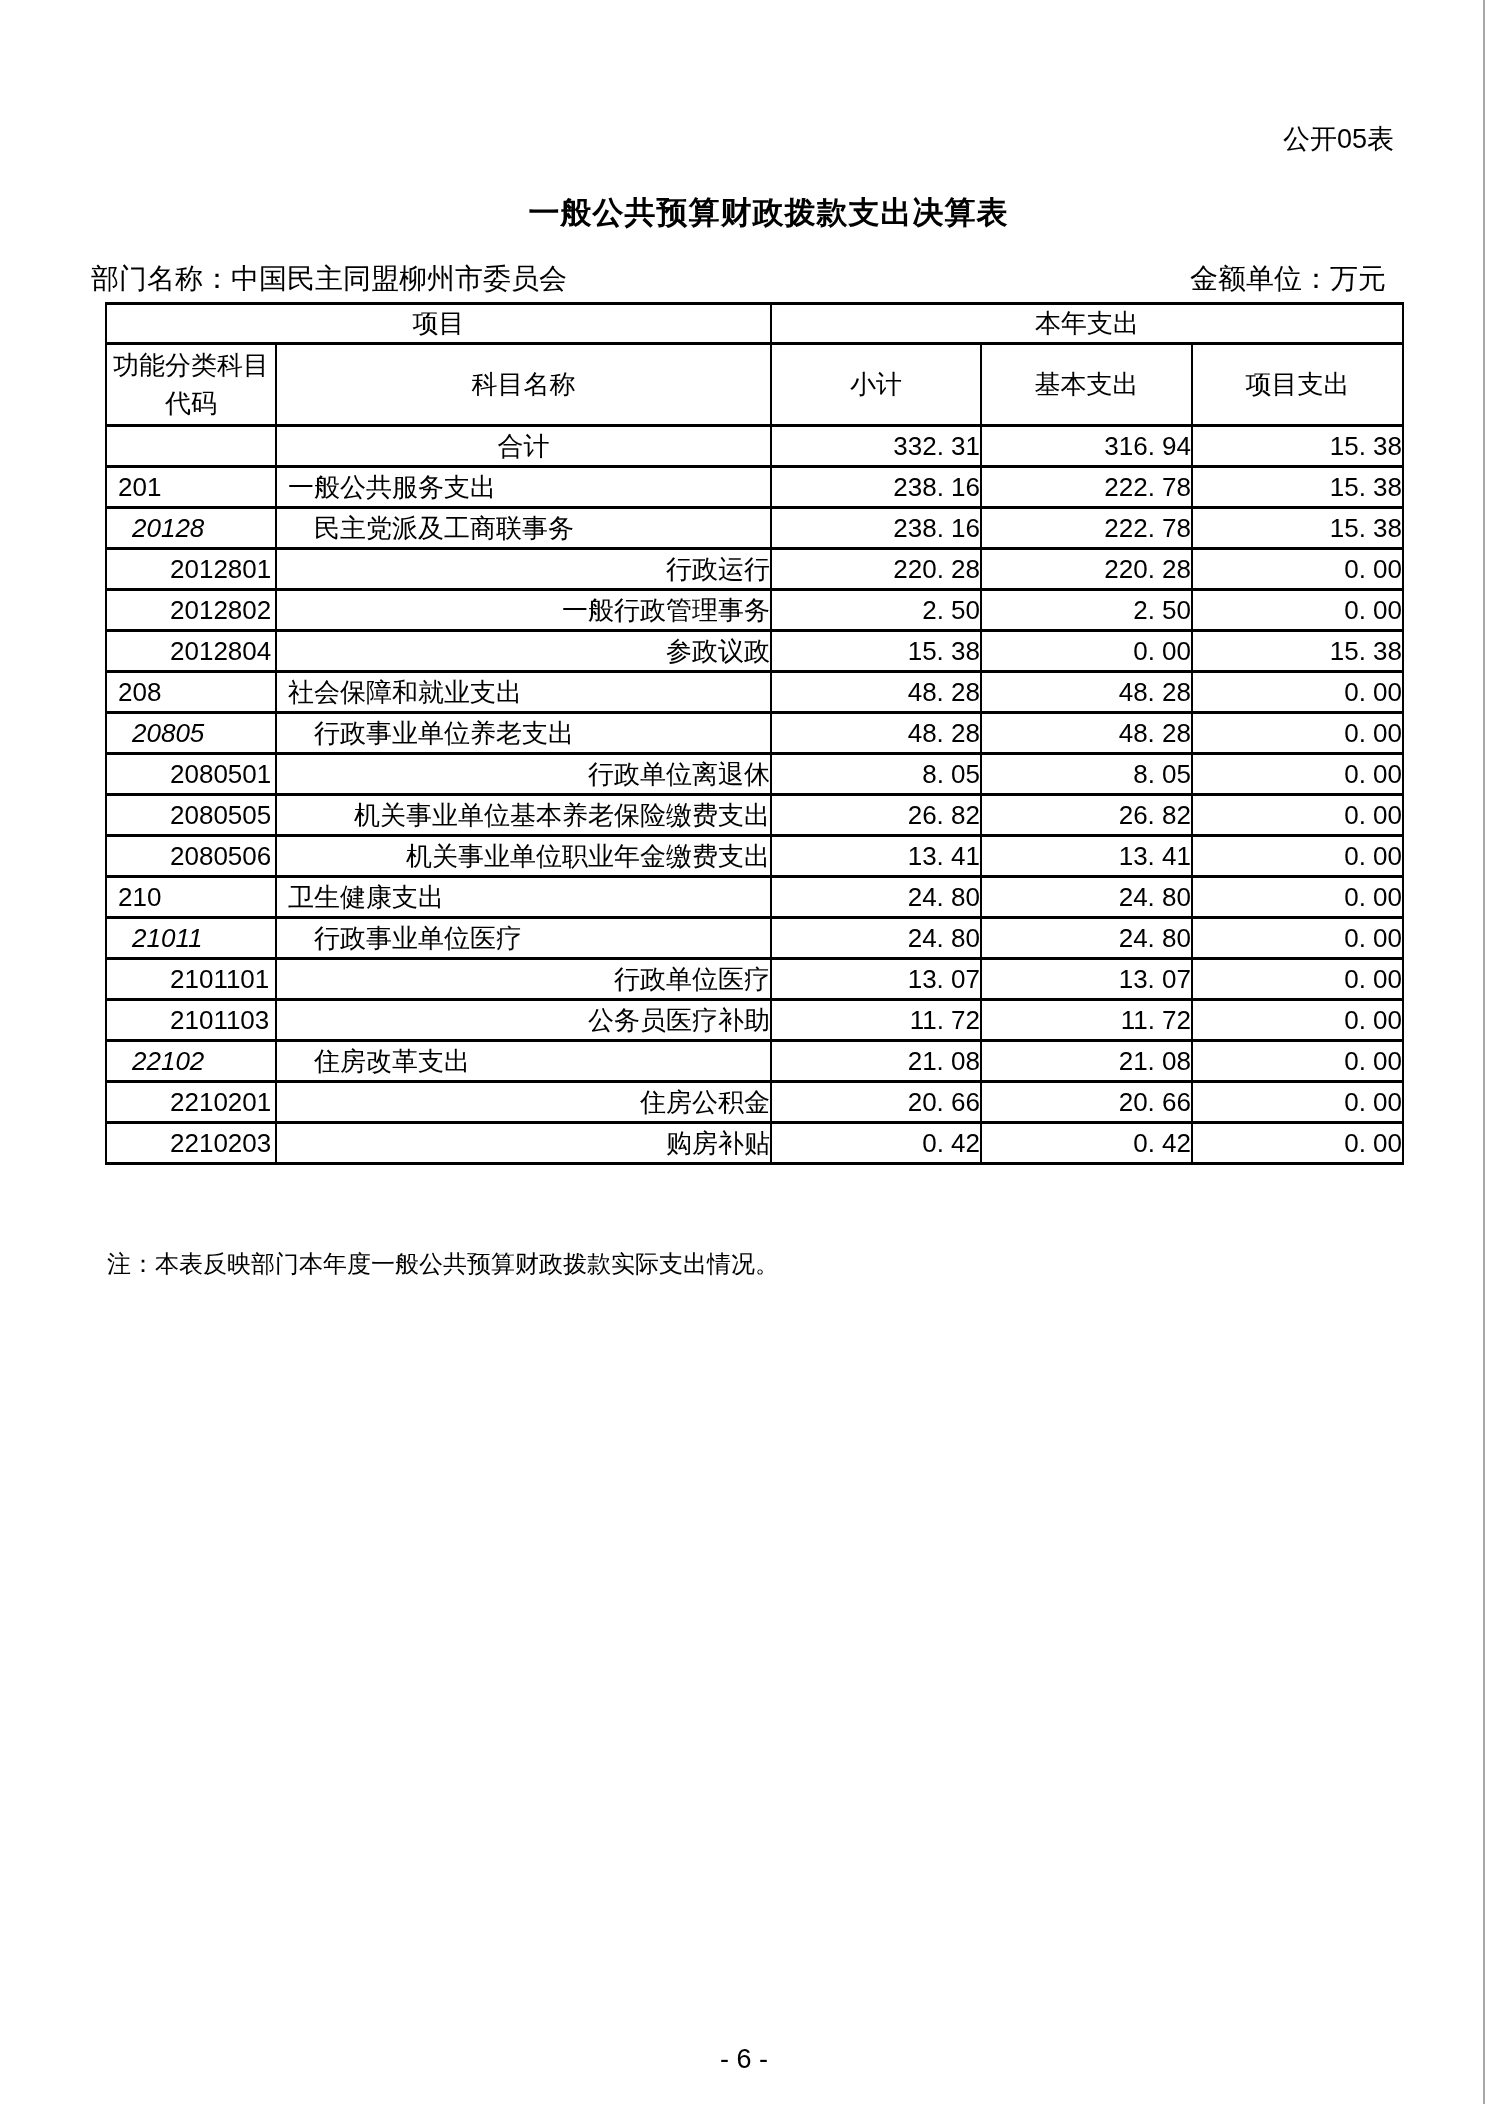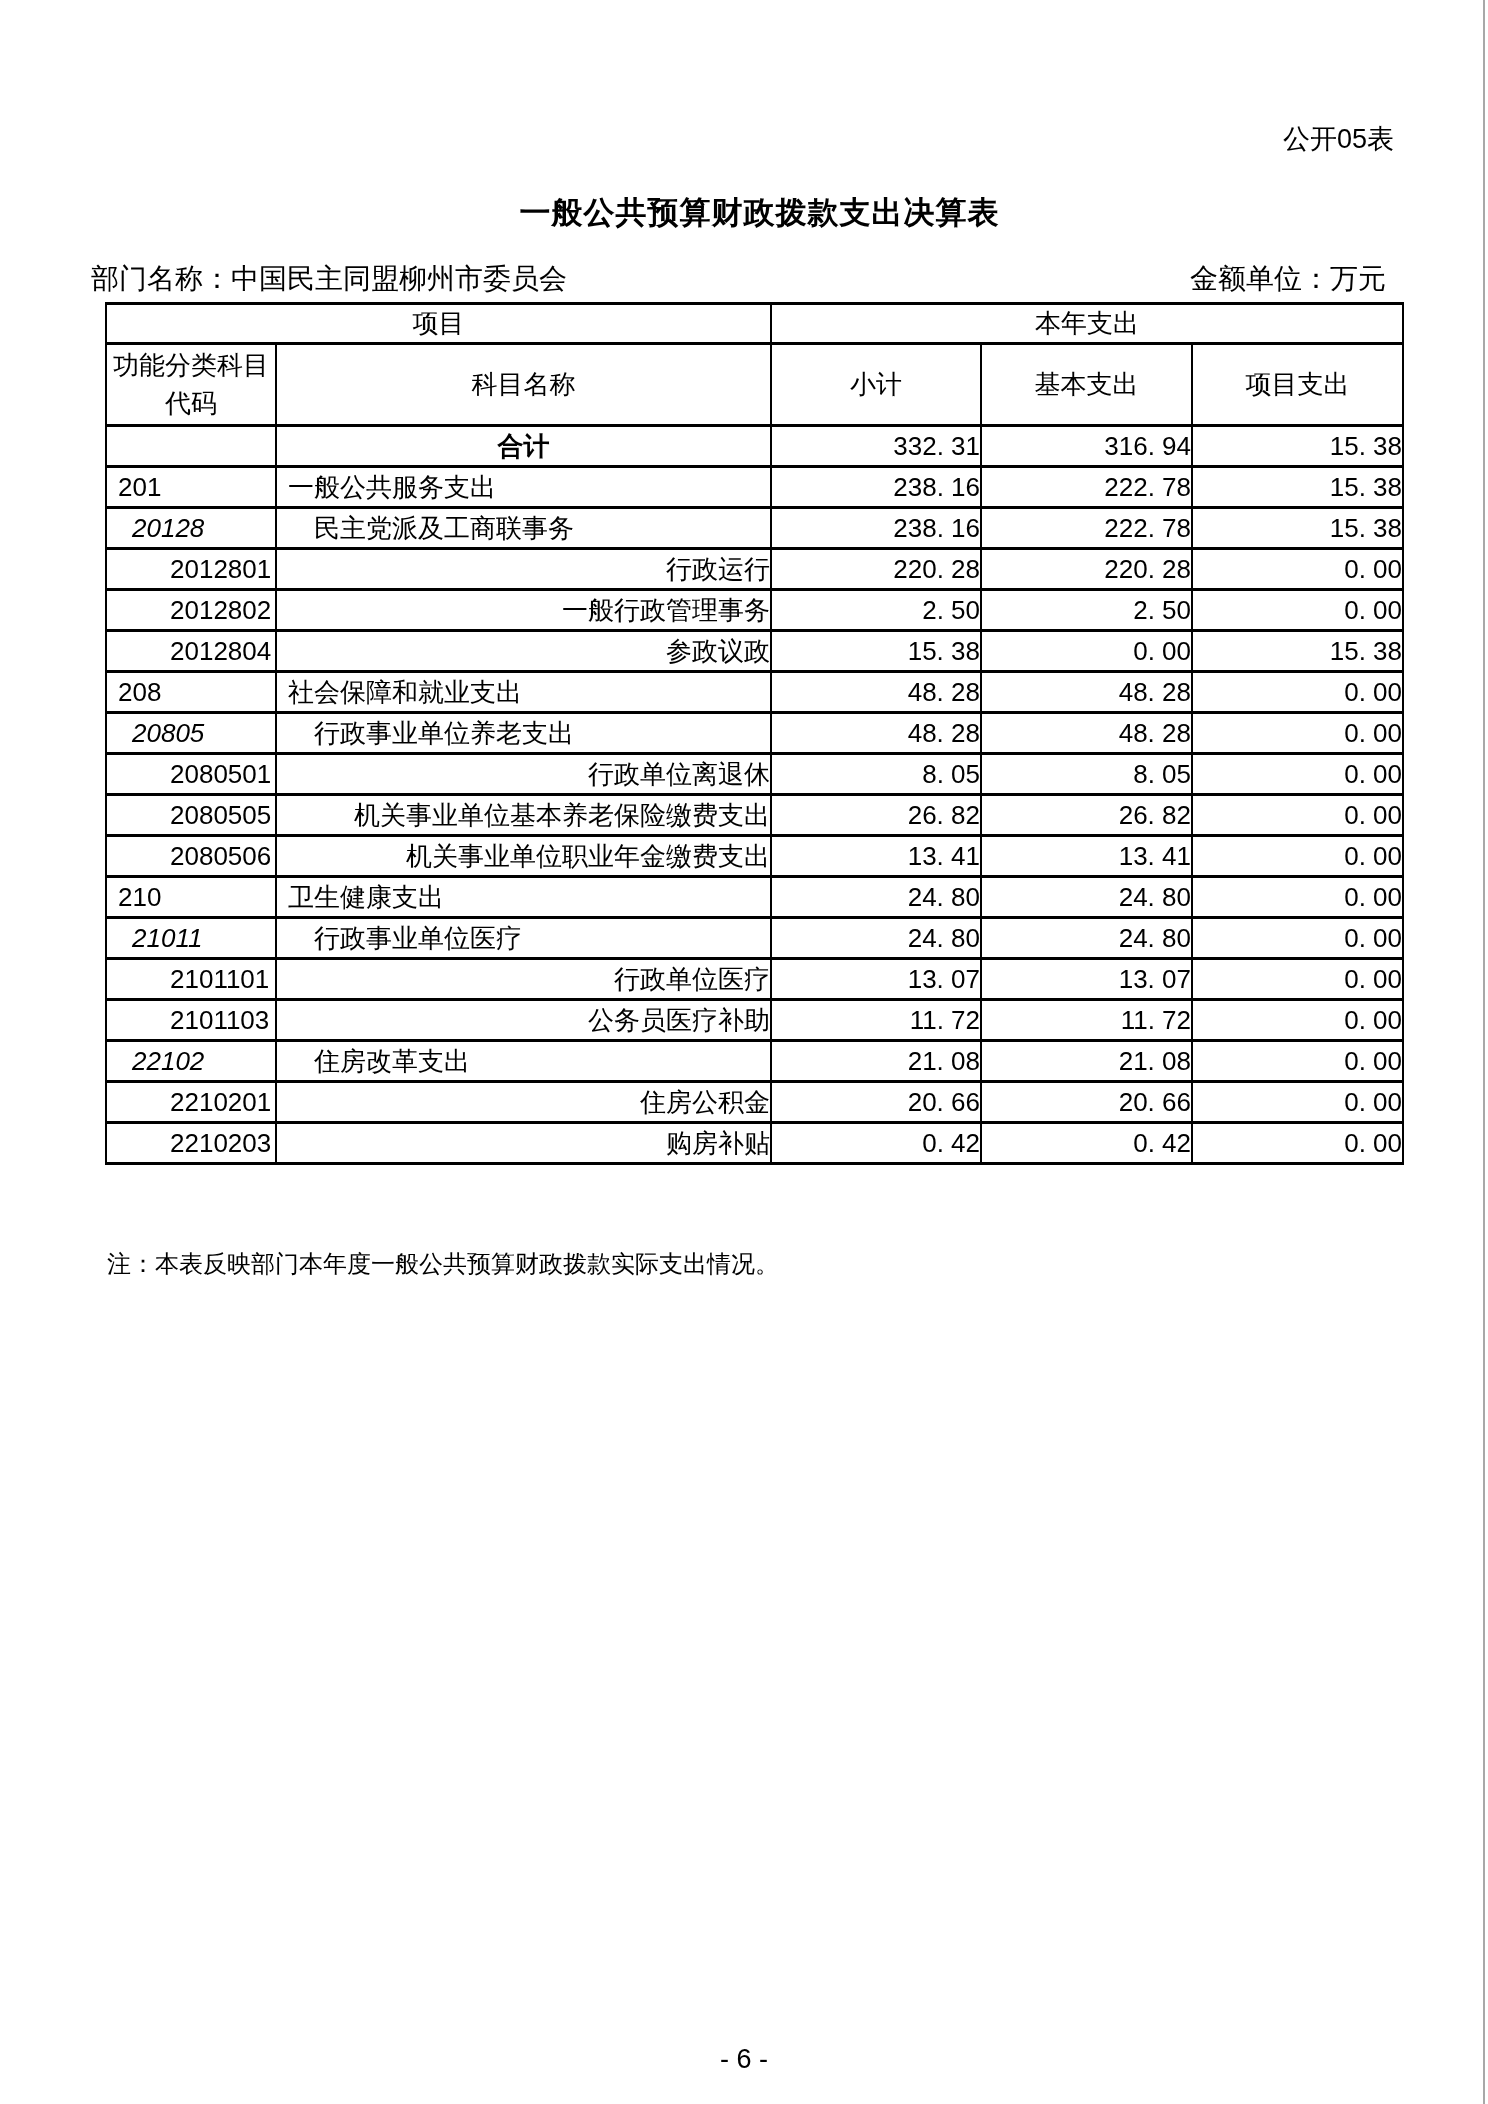--- a/index.html
+++ b/index.html
@@ -20,21 +20,21 @@
     background: #a8a8a8;
   }
   .form-label {
     position: absolute;
     top: 121px; left: 99px; width: 1295px;
     text-align: right;
     font-size: 27px;
   }
   .title {
     position: absolute;
-    top: 192px; left: 112px; width: 1295px;
+    top: 192px; left: 121px; width: 1295px;
     margin: 0;
     text-align: center;
     font-size: 31px;
     font-weight: 700;
     letter-spacing: 1px;
   }
   .meta {
     position: absolute;
     top: 260px; left: 91px; width: 1295px;
     display: flex;
@@ -62,21 +62,21 @@
   .tr-b { height: 82px; }
   .tr-c { height: 41px; }
   .dr   { height: 41px; }
   .th { text-align: center; }
   .code-header { line-height: 1.45; }
   .code { text-align: left; }
   .code.lv1 { padding-left: 11px; }
   .code.lv2 { padding-left: 25px; font-style: italic; }
   .code.lv3 { padding-left: 63px; }
   .name { text-align: left; }
-  .name.center { text-align: center; font-weight: bold; }
+  .name.center { text-align: center; }
   .name.lv1 { padding-left: 11px; }
   .name.lv2 { padding-left: 37px; }
   .name.lv3 { padding-left: 63px; text-align: right; }
   .num { text-align: right; padding-right: 4px; }
   .note {
     position: absolute;
     top: 1248px; left: 107px; width: 1295px;
     font-size: 24px;
   }
   .page-num {

